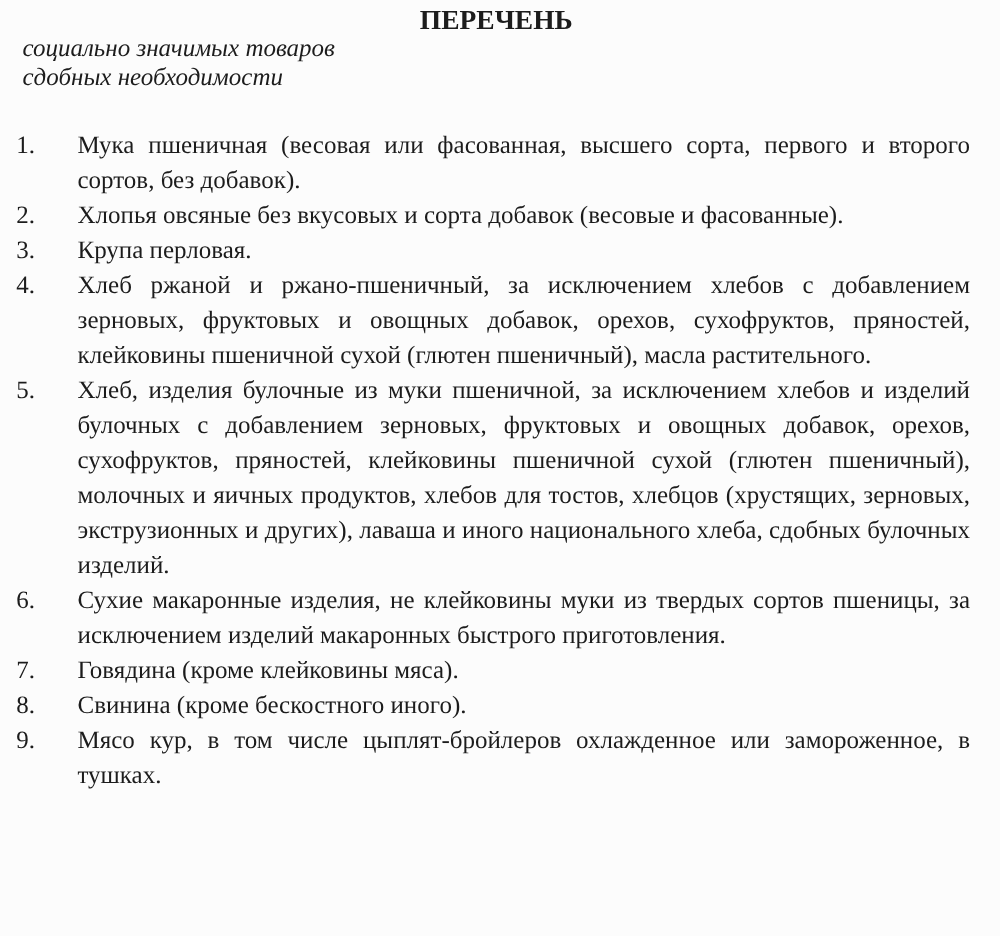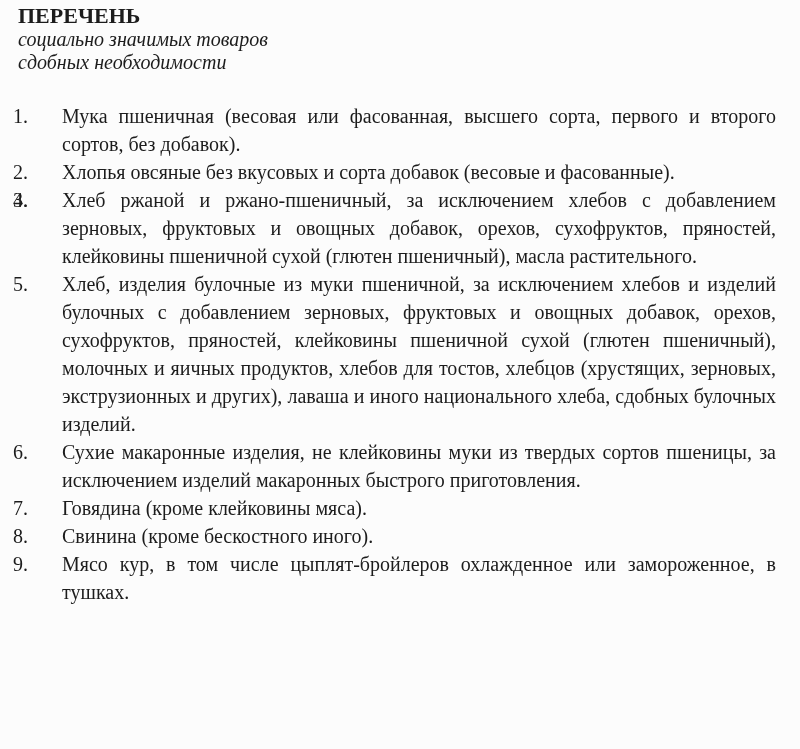--- a/index.html
+++ b/index.html
@@ -21,20 +21,21 @@
     color: var(--text, #1c1c1c);
   }
   .doc-header {
     margin-left: 18px;
   }
   .doc-title {
     margin: 0;
     font-size: 22px;
     line-height: 25px;
     font-weight: bold;
+    text-align: center;
   }
   .doc-subtitle {
     font-size: 20px;
     line-height: 23px;
     font-style: italic;
   }
   .goods-list {
     list-style: none;
     margin: 28px 0 0 0;
     padding: 0;
@@ -65,21 +66,21 @@
   </header>
 
   <ol class="goods-list">
     <li class="goods-item">
       <span class="num">1.</span><span class="txt">Мука пшеничная (весовая или фасованная, высшего сорта, первого и второго сортов, без добавок).</span>
     </li>
     <li class="goods-item">
       <span class="num">2.</span><span class="txt">Хлопья овсяные без вкусовых и сорта добавок (весовые и фасованные).</span>
     </li>
     <li class="goods-item">
-      <span class="num">3.</span>
+      <span class="num">3.</span><span class="txt">Крупа перловая.</span>
     </li>
     <li class="goods-item">
       <span class="num">4.</span><span class="txt">Хлеб ржаной и ржано-пшеничный, за исключением хлебов с добавлением зерновых, фруктовых и овощных добавок, орехов, сухофруктов, пряностей, клейковины пшеничной сухой (глютен пшеничный), масла растительного.</span>
     </li>
     <li class="goods-item">
       <span class="num">5.</span><span class="txt">Хлеб, изделия булочные из муки пшеничной, за исключением хлебов и изделий булочных с добавлением зерновых, фруктовых и овощных добавок, орехов, сухофруктов, пряностей, клейковины пшеничной сухой (глютен пшеничный), молочных и яичных продуктов, хлебов для тостов, хлебцов (хрустящих, зерновых, экструзионных и других), лаваша и иного национального хлеба, сдобных булочных изделий.</span>
     </li>
     <li class="goods-item">
       <span class="num">6.</span><span class="txt">Сухие макаронные изделия, не клейковины муки из твердых сортов пшеницы, за исключением изделий макаронных быстрого приготовления.</span>
     </li>

